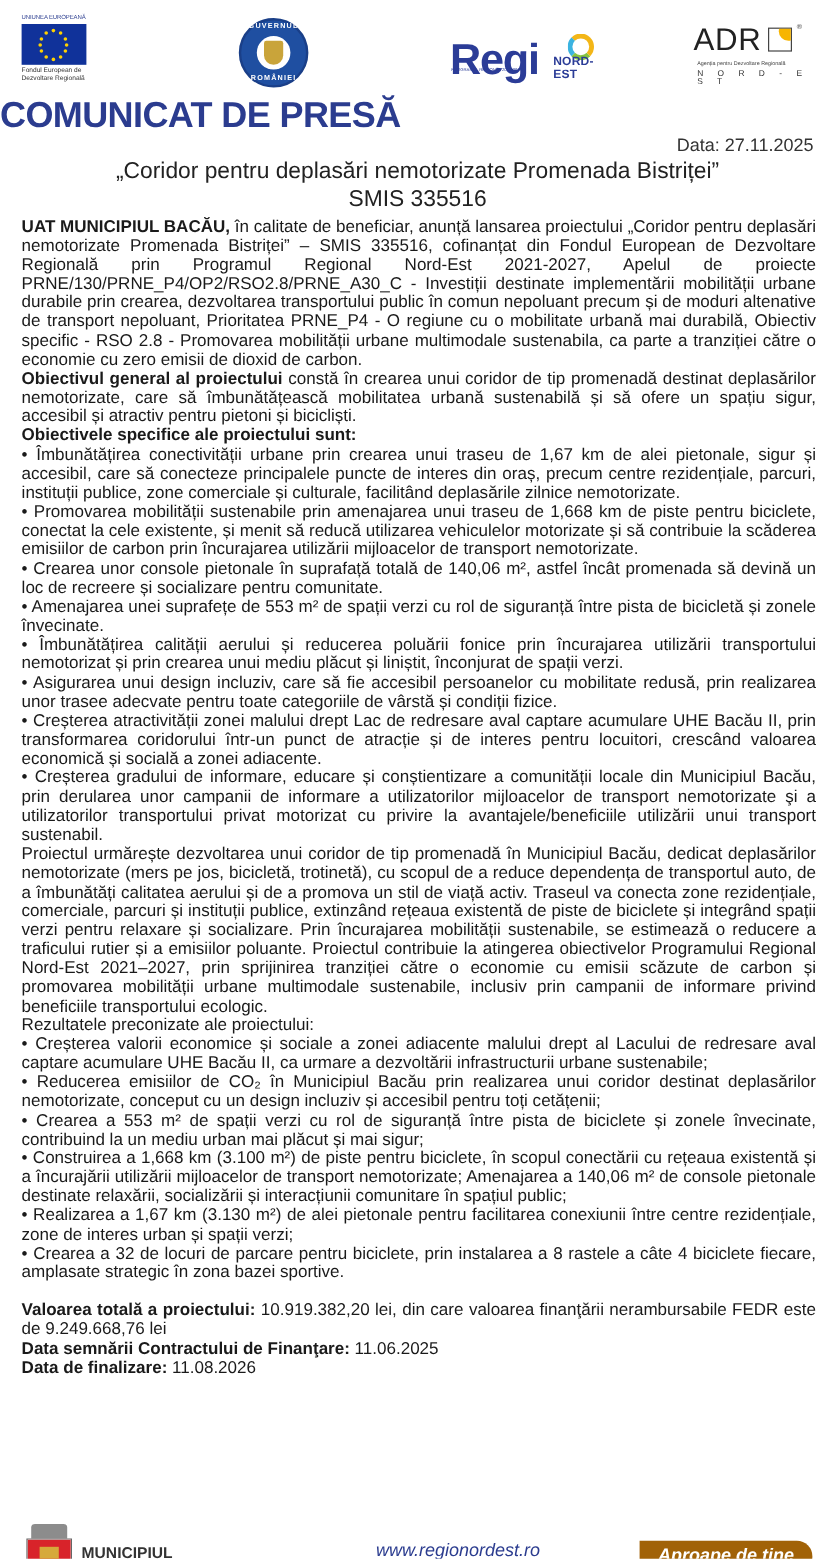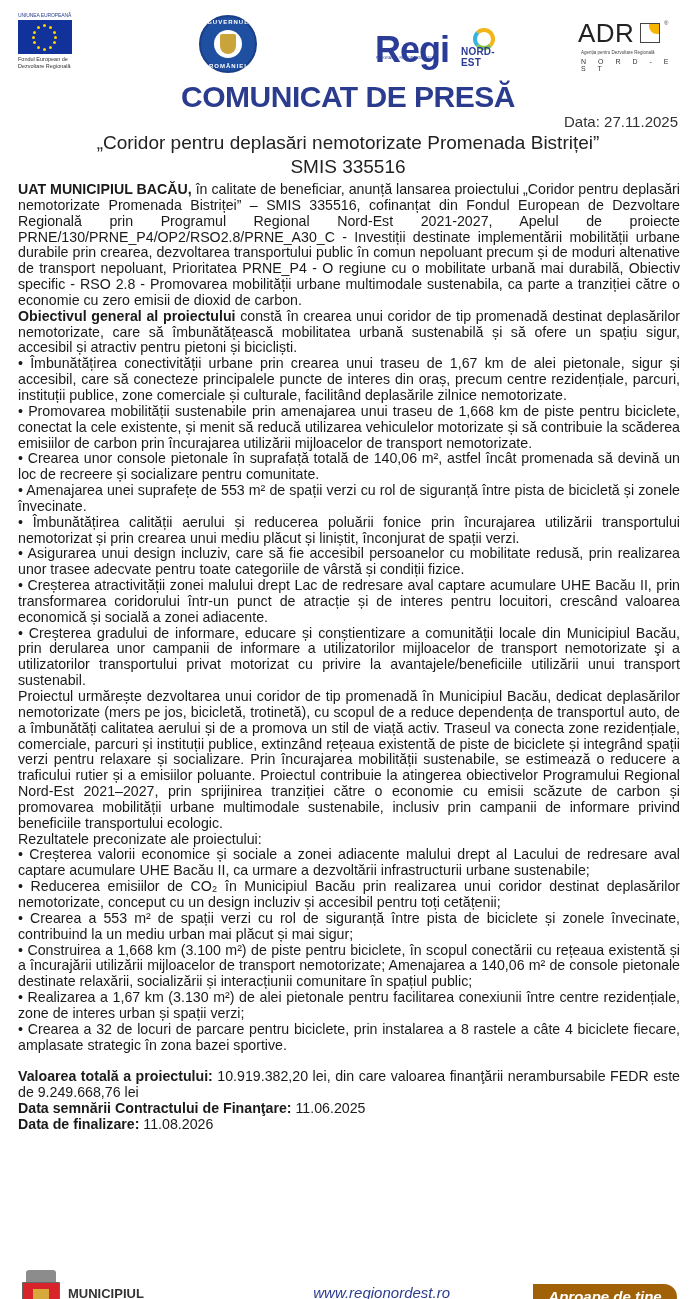--- a/index.html
+++ b/index.html
@@ -20,21 +20,21 @@
   .regio-ring { position: absolute; left: 98px; top: 6px; width: 22px; height: 22px; border-radius: 50%; border: 4px solid #f3b617; border-left-color: #3bb3e0; border-bottom-color: #86c341; box-sizing: border-box; }
   .regio-sub { position: absolute; left: 1px; top: 34px; font-size: 3.5px; color: #2b3c97; }
   .regio-ne { position: absolute; left: 86px; top: 24px; font-size: 10px; color: #2b3c97; font-weight: bold; letter-spacing: 0.2px; }
   .adr-logo { position: absolute; left: 578px; top: 20px; width: 100px; height: 50px; }
   .adr-word { position: absolute; left: 0; top: 0; font-family: "Liberation Sans", sans-serif; font-size: 26px; color: #222; line-height: 26px; letter-spacing: 0.5px; text-align: center; }
   .adr-box { position: absolute; left: 62px; top: 3px; width: 20px; height: 20px; border: 1.5px solid #444; box-sizing: border-box; background: #fff; overflow: hidden; }
   .adr-box span { position: absolute; right: -6px; top: -6px; width: 16px; height: 16px; border-radius: 50%; background: #f7b500; }
   .adr-reg { position: absolute; left: 86px; top: 0; font-size: 6px; color: #444; }
   .adr-agency { position: absolute; left: 3px; top: 30px; font-size: 4.5px; color: #444; }
   .adr-ne { position: absolute; left: 3px; top: 38px; font-size: 7px; color: #333; letter-spacing: 5px; }
-  .main-title { position: absolute; left: 0; top: 80px; width: 696px; text-align: center; font-family: "Liberation Sans", sans-serif; font-weight: 900; font-size: 30px; color: #2b3c8f; letter-spacing: -0.5px; line-height: 34px; }
+  .main-title { position: absolute; left: 0; top: 80px; width: 696px; font-family: "Liberation Sans", sans-serif; font-weight: 900; font-size: 30px; color: #2b3c8f; letter-spacing: -0.5px; line-height: 34px; }
   .date-line { position: absolute; right: 18px; top: 113px; font-size: 15px; color: #333; }
   .doc-title { position: absolute; left: 0; top: 131px; width: 696px; text-align: center; font-size: 19px; color: #222; line-height: 24px; }
   .body { position: absolute; left: 18px; top: 182px; width: 662px; font-size: 14.2px; line-height: 15.85px; text-align: justify; color: #1a1a1a; }
   .body p { margin: 0; }
   .body b { font-weight: bold; }
   .body .gap { height: 16px; }
   .footer { position: absolute; left: 0; top: 1258px; width: 620px; height: 70px; }
   .bacau-crest { position: absolute; left: 22px; top: 12px; width: 38px; height: 58px; }
   .bacau-crown { position: absolute; left: 4px; top: 0; width: 30px; height: 12px; background: #8c8c8c; border-radius: 3px 3px 0 0; }
   .bacau-shield { position: absolute; left: 0; top: 12px; width: 38px; height: 44px; border-radius: 0 0 19px 19px; overflow: hidden; border: 1px solid #666; box-sizing: border-box; }
@@ -96,20 +96,21 @@
 <div class="main-title">COMUNICAT DE PRESĂ</div>
 <div class="date-line">Data: 27.11.2025</div>
 <div class="doc-title">
   <div>„Coridor pentru deplasări nemotorizate Promenada Bistriței”</div>
   <div>SMIS 335516</div>
 </div>
 
 <div class="body">
   <p><b>UAT MUNICIPIUL BACĂU,</b><span> în calitate de beneficiar, anunță lansarea proiectului „Coridor pentru deplasări nemotorizate Promenada Bistriței” – SMIS 335516, cofinanțat din Fondul European de Dezvoltare Regională prin Programul Regional Nord-Est 2021-2027, Apelul de proiecte PRNE/130/PRNE_P4/OP2/RSO2.8/PRNE_A30_C - Investiții destinate implementării mobilității urbane durabile prin crearea, dezvoltarea transportului public în comun nepoluant precum și de moduri altenative de transport nepoluant, Prioritatea PRNE_P4 - O regiune cu o mobilitate urbană mai durabilă, Obiectiv specific - RSO 2.8 - Promovarea mobilității urbane multimodale sustenabila, ca parte a tranziției către o economie cu zero emisii de dioxid de carbon.</span></p>
   <p><b>Obiectivul general al proiectului</b><span> constă în crearea unui coridor de tip promenadă destinat deplasărilor nemotorizate, care să îmbunătățească mobilitatea urbană sustenabilă și să ofere un spațiu sigur, accesibil și atractiv pentru pietoni și bicicliști.</span></p>
+  <p><b>Obiectivele specifice ale proiectului sunt:</b></p>
   <div>
     <p>• Îmbunătățirea conectivității urbane prin crearea unui traseu de 1,67 km de alei pietonale, sigur și accesibil, care să conecteze principalele puncte de interes din oraș, precum centre rezidențiale, parcuri, instituții publice, zone comerciale și culturale, facilitând deplasările zilnice nemotorizate.</p>
     <p>•  Promovarea mobilității sustenabile prin amenajarea unui traseu de 1,668 km de piste pentru biciclete, conectat la cele existente, și menit să reducă utilizarea vehiculelor motorizate și să contribuie la scăderea emisiilor de carbon prin încurajarea utilizării mijloacelor de transport nemotorizate.</p>
     <p>• Crearea unor console pietonale în suprafață totală de 140,06 m², astfel încât promenada să devină un loc de recreere și socializare pentru comunitate.</p>
     <p>• Amenajarea unei suprafețe de 553 m² de spații verzi cu rol de siguranță între pista de bicicletă și zonele învecinate.</p>
     <p>• Îmbunătățirea calității aerului și reducerea poluării fonice prin încurajarea utilizării transportului nemotorizat și prin crearea unui mediu plăcut și liniștit, înconjurat de spații verzi.</p>
     <p>• Asigurarea unui design incluziv, care să fie accesibil persoanelor cu mobilitate redusă, prin realizarea unor trasee adecvate pentru toate categoriile de vârstă și condiții fizice.</p>
     <p>• Creșterea atractivității zonei malului drept Lac de redresare aval captare acumulare UHE Bacău II, prin transformarea coridorului într-un punct de atracție și de interes pentru locuitori, crescând valoarea economică și socială a zonei adiacente.</p>
     <p>• Creșterea gradului de informare, educare și conștientizare a comunității locale din Municipiul Bacău, prin derularea unor campanii de informare a utilizatorilor mijloacelor de transport nemotorizate şi a utilizatorilor transportului privat motorizat cu privire la avantajele/beneficiile utilizării unui transport sustenabil.</p>
   </div>

